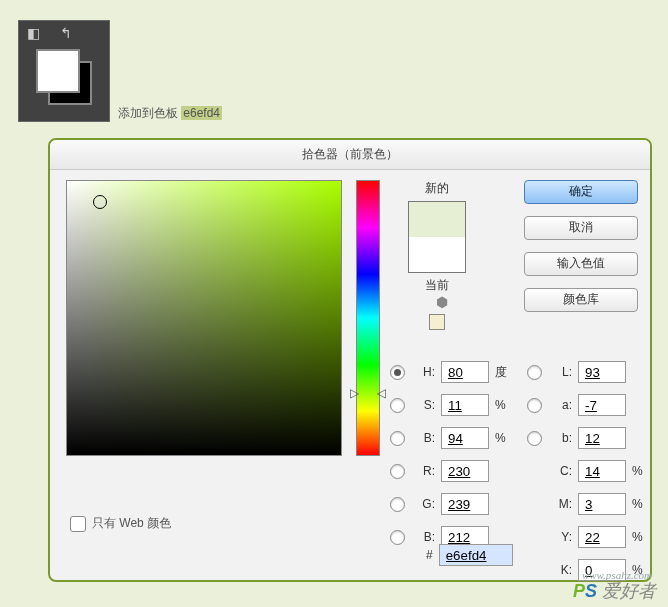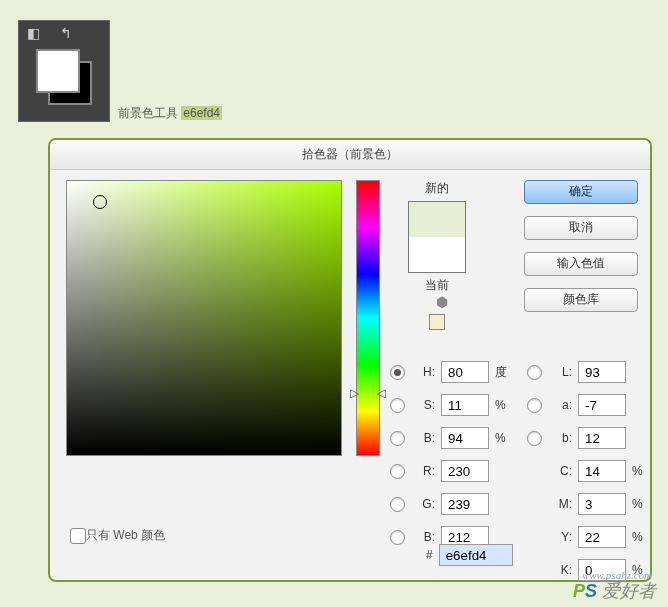--- a/index.html
+++ b/index.html
@@ -73,45 +73,45 @@
   .btn.primary { background: linear-gradient(#cfe7ff,#8fc2f5); border-color: #4a7db5; color: #123;}
   .fields { position: absolute; left: 340px; top: 220px; display: flex; }
   .fcol { display: flex; flex-direction: column; gap: 9px; margin-right: 16px;}
   .frow { display: flex; align-items: center; gap: 6px; height: 24px;}
   .frow label { width: 24px; text-align: right; }
   .frow .unit { width: 16px; }
   .rad { width: 13px; height: 13px; border: 1px solid #888; border-radius: 50%; display: inline-block; background: #fff; box-shadow: inset 0 1px 2px rgba(0,0,0,.2);}
   .rad.sel::after{content:"";display:block;width:7px;height:7px;background:#555;border-radius:50%;margin:3px;}
   .inp {
     width: 48px; height: 22px; border: 1px solid #999; background: #fff; text-align: left;
-    padding: 0 6px; box-sizing: border-box;
+    padding: 0 6px; box-sizing: border-box; text-decoration: underline;
   }
   .hex-row { position: absolute; left: 376px; bottom: 14px; display: flex; align-items: center; gap: 6px;}
   .hex-row .inp { width: 74px; background: #d5e5ff;}
-  .web-only { position: absolute; left: 20px; bottom: 36px; display: flex; align-items: center; color: #555;}
+  .web-only { position: absolute; left: 20px; bottom: 48px; display: flex; align-items: center; gap: 6px; color: #555;}
   .cb { width: 14px; height: 14px; border: 1px solid #888; border-radius: 3px; background: #fff; display: inline-block;}
   .cube { color: #888; font-size: 14px; margin-left: 10px;}
   .watermark { position: absolute; right: 12px; bottom: 4px; font-size: 18px; font-style: italic;}
   .watermark .p{color:#74b42c;font-weight:bold;} .watermark .s{color:#2c7ab4;font-weight:bold;}
   .watermark .rest{font-size:18px;color:#888;}
   .url { position: absolute; right: 16px; bottom: 26px; color: #9aa; font-size: 11px; font-style: italic; font-family: Liberation Serif, serif;}
 </style>
 </head>
 <body>
 
 <div class="top-area">
   <div class="ps-swatches">
     <div class="ps-top-icons">◧ ↰</div>
     <div class="swatch-stack">
       <div class="swatch-bg"></div>
       <div class="swatch-fg"></div>
     </div>
   </div>
   <span class="instr-text">
-    <span>前景色工具</span> <span class="hl">e6efd4</span>
+    <span>添加到色板</span> <span class="hl">e6efd4</span>
   </span>
 </div>
 
 <div class="picker">
   <div class="picker-title">拾色器（前景色）</div>
   <div class="picker-body">
     <div class="sv-area">
       <div class="sv-marker"></div>
     </div>
     <div class="hue-bar">

